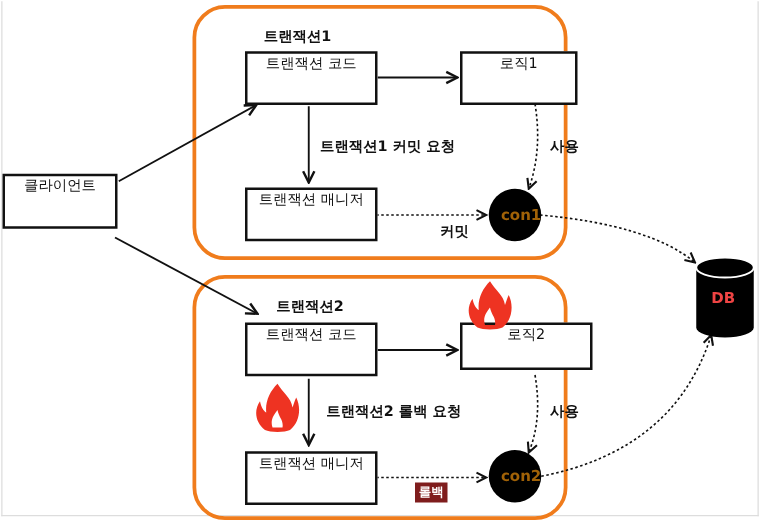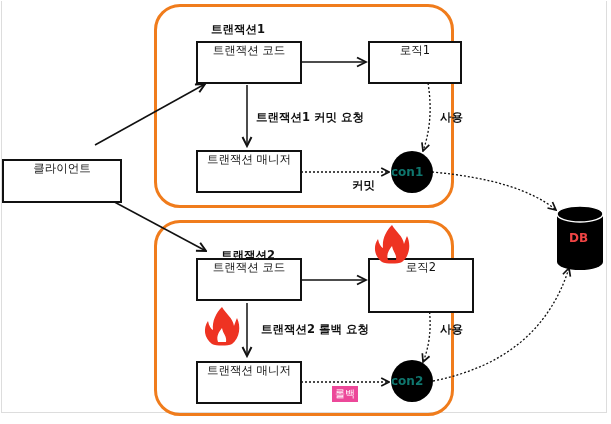--- a/index.html
+++ b/index.html
@@ -6,24 +6,24 @@
   body { width: 611px; height: 424px; position: relative; overflow: hidden;
          font-family: "DejaVu Sans", "Liberation Sans", sans-serif; }
   .frame { position: absolute; left: 1px; top: 1px; width: 606px; height: 412px;
            border: 1px solid #dddddd; border-top: none; box-sizing: border-box; }
   .group { position: absolute; border: 3px solid #f07c1c; border-radius: 26px; box-sizing: border-box; }
   .box { position: absolute; border: 2px solid #111; background: #fff; box-sizing: border-box;
          display: flex; justify-content: center;
          font-size: 11.5px; color: #111; }
   .label { position: absolute; font-size: 11.5px; font-weight: bold; color: #111; white-space: nowrap; }
   .conn { position: absolute; width: 42px; height: 42px; border-radius: 50%; background: #000;
-          color: #0f766e; display: flex; align-items: center; justify-content: flex-start;
+          color: #a16207; display: flex; align-items: center; justify-content: flex-end;
           font-size: 12px; font-weight: bold; }
-  .rollback-badge { position: absolute; background: #ec4899; color: #fff; font-size: 10px;
-                    font-weight: normal; padding: 1px 3px; }
+  .rollback-badge { position: absolute; background: #7f1d1d; color: #fff; font-size: 10px;
+                    font-weight: bold; padding: 1px 3px; }
   svg.lines { position: absolute; left: 0; top: 0; }
   .flame { position: absolute; }
   .db-text { position: absolute; color: #ef4444; font-weight: bold; font-size: 12px; }
 </style>
 </head>
 <body>
 
 <div class="frame"></div>
 
 <div class="group" style="left:154px; top:4px; width:300px; height:204px;"></div>
@@ -61,46 +61,46 @@
   <path d="M433,381 Q540,360 569,268" fill="none" stroke="#111" stroke-width="1.3" stroke-dasharray="2,2" marker-end="url(#arr)"></path>
 
   <g>
     <path d="M557,214 L557,262 A23,8 0 0 0 603,262 L603,214 Z" fill="#000"></path>
     <ellipse cx="580" cy="214" rx="23" ry="8" fill="#000" stroke="#fff" stroke-width="1.5"></ellipse>
   </g>
 </svg>
 
 <span class="db-text" style="left:569px; top:231px;">DB</span>
 
-<div class="box" style="left:2px; top:159px; width:120px; height:44px;">
+<div class="box" style="left:2px; top:139px; width:92px; height:44px;">
   <span>클라이언트</span>
 </div>
 
 <span class="label" style="left:211px; top:22px;">트랜잭션1</span>
 <div class="box" style="left:196px; top:41px; width:106px; height:43px;">
   <span>트랜잭션 코드</span>
 </div>
 <div class="box" style="left:368px; top:41px; width:94px; height:43px;">
   <span>로직1</span>
 </div>
 <span class="label" style="left:256px; top:110px;">트랜잭션1 커밋 요청</span>
 <span class="label" style="left:440px; top:110px;">사용</span>
 <div class="box" style="left:196px; top:150px; width:106px; height:43px;">
   <span>트랜잭션 매니저</span>
 </div>
 <span class="label" style="left:352px; top:178px;">커밋</span>
 <div class="conn" style="left:391px; top:151px;">
   <span>con1</span>
 </div>
 
-<span class="label" style="left:221px; top:248px;">트랜잭션2</span>
+<span class="label" style="left:221px; top:238px;">트랜잭션2</span>
 <div class="box" style="left:196px; top:258px; width:106px; height:43px;">
   <span>트랜잭션 코드</span>
 </div>
-<div class="box" style="left:368px; top:258px; width:106px; height:55px;">
+<div class="box" style="left:368px; top:258px; width:106px; height:38px;">
   <span>로직2</span>
 </div>
 <span class="label" style="left:261px; top:322px;">트랜잭션2 롤백 요청</span>
 <span class="label" style="left:440px; top:322px;">사용</span>
 <div class="box" style="left:196px; top:361px; width:106px; height:43px;">
   <span>트랜잭션 매니저</span>
 </div>
 <span class="rollback-badge" style="left:332px; top:386px;">롤백</span>
 <div class="conn" style="left:391px; top:360px;">
   <span>con2</span>

